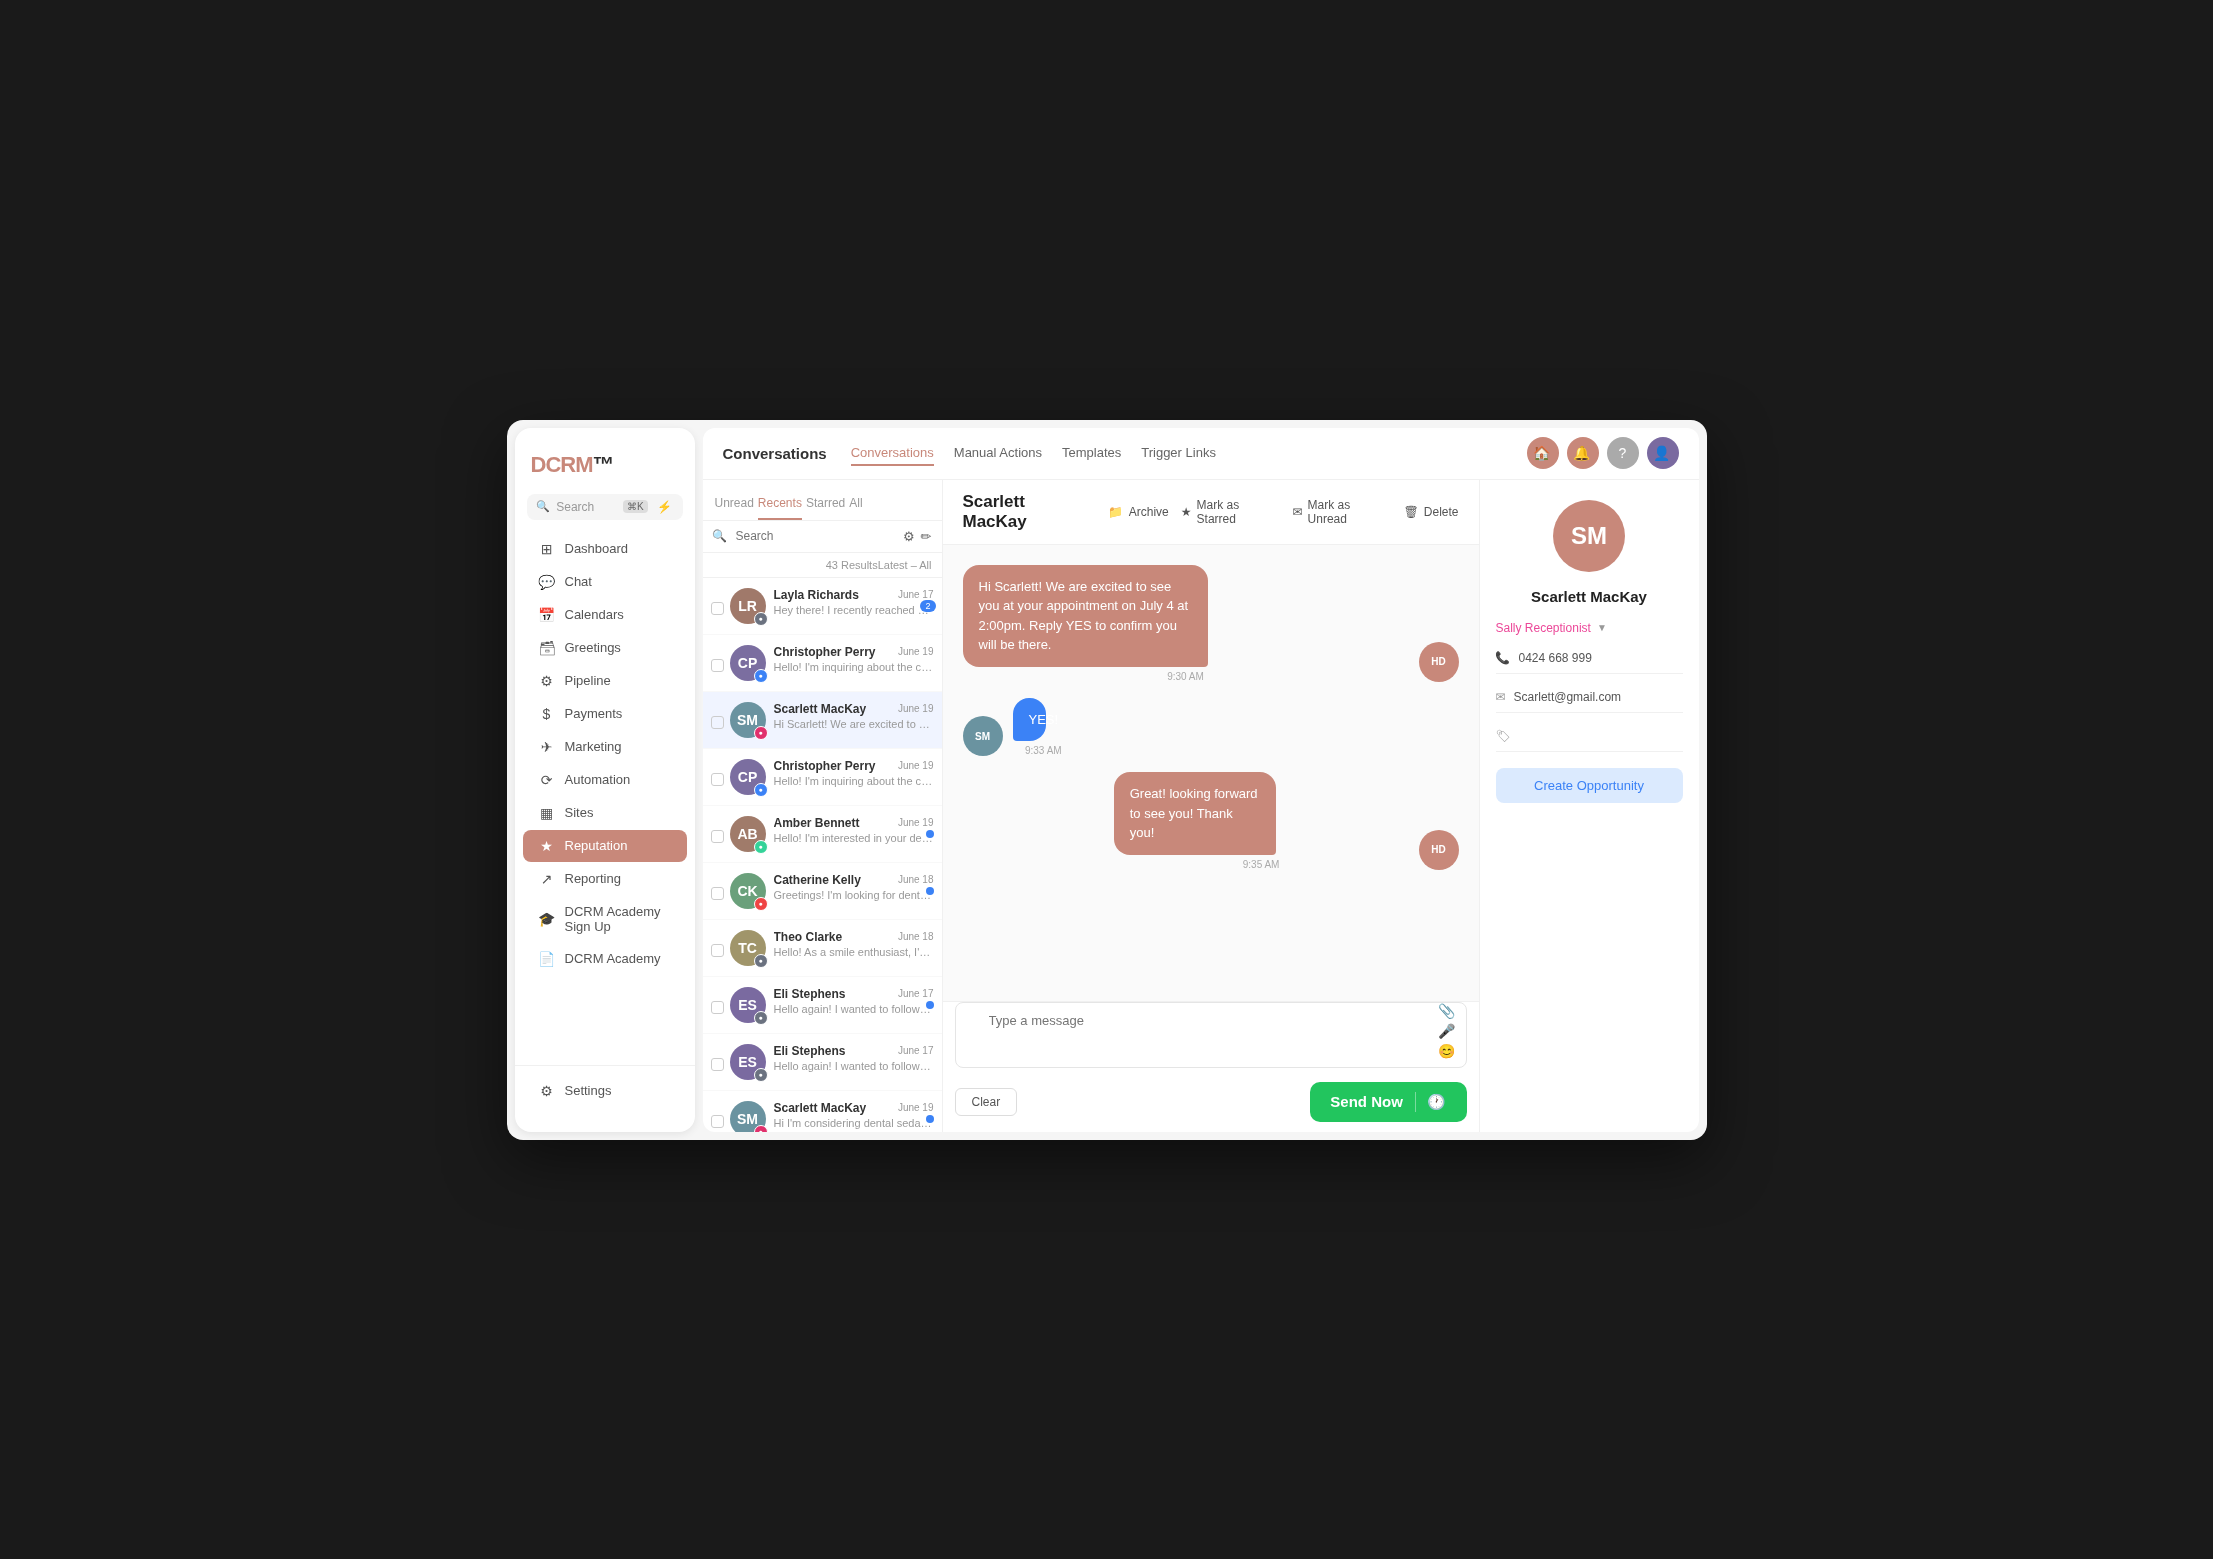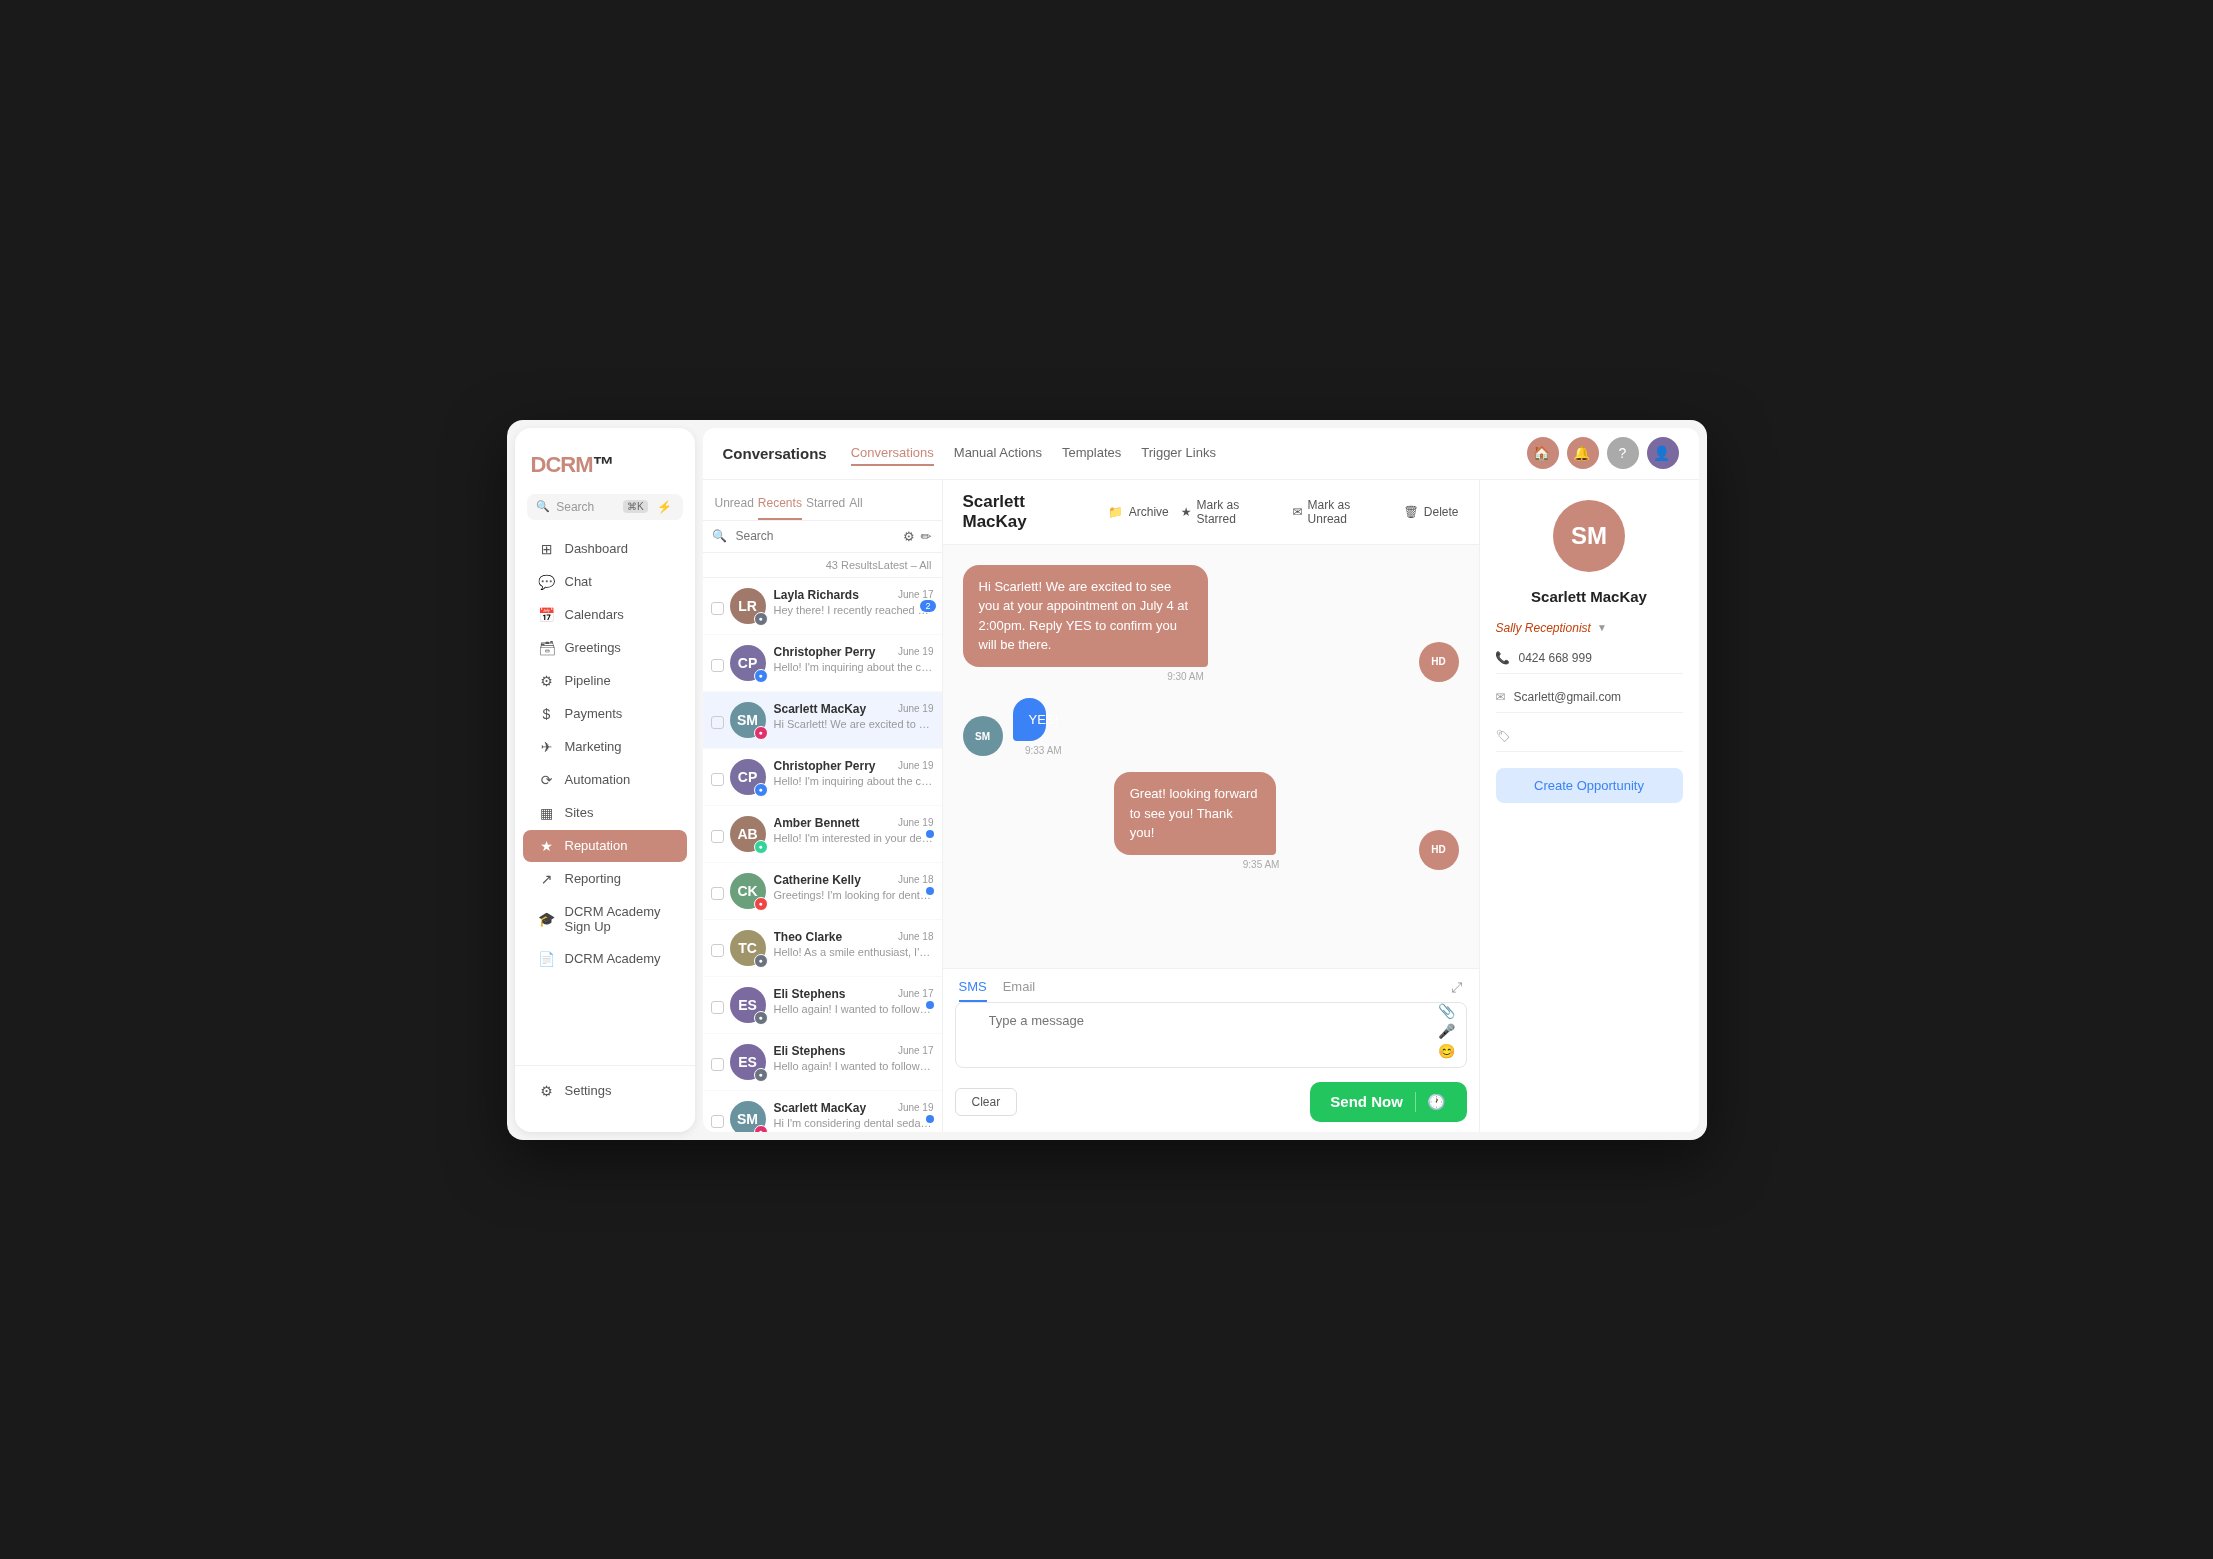--- a/index.html
+++ b/index.html
@@ -604,23 +604,22 @@
     .assigned-row {
       display: flex;
       align-items: center;
       gap: 6px;
       font-size: 12px;
       color: #555;
     }
 
     .assigned-name {
       font-size: 12px;
-      color: #c2410c;
+      color: #ec4899;
       font-weight: 500;
-      font-style: italic;
     }
 
     .dropdown-arrow { font-size: 10px; color: #999; }
 
     .create-opp-btn {
       background: #dbeafe;
       color: #3b82f6;
       border: none;
       border-radius: 8px;
       padding: 10px;
@@ -948,25 +947,20 @@
             <div class="msg-row outgoing">
       <div class="msg-group">
         <div class="msg-bubble outgoing">Great! looking forward to see you! Thank you!</div>
         <div class="msg-time">9:35 AM</div>
       </div>
       <div class="msg-avatar" style="background:#c8887a">HD</div>
     </div>
           </div>
 
         <div class="chat-input-area">
-          <div class="chat-input-tabs">
-            <span class="chat-input-tab active" style="color:#3b82f6;border-bottom:2px solid #3b82f6;">SMS</span>
-            <span class="chat-input-tab">Email</span>
-            <span class="chat-input-expand">⤢</span>
-          </div>
           <div class="chat-input-box">
             <textarea placeholder="Type a message" style=""></textarea>
             <div class="chat-input-icons">
               <span class="chat-input-icon">📎</span>
               <span class="chat-input-icon">🎤</span>
               <span class="chat-input-icon">😊</span>
             </div>
           </div>
           <div class="chat-bottom-bar">
             <button class="clear-btn">Clear</button>

